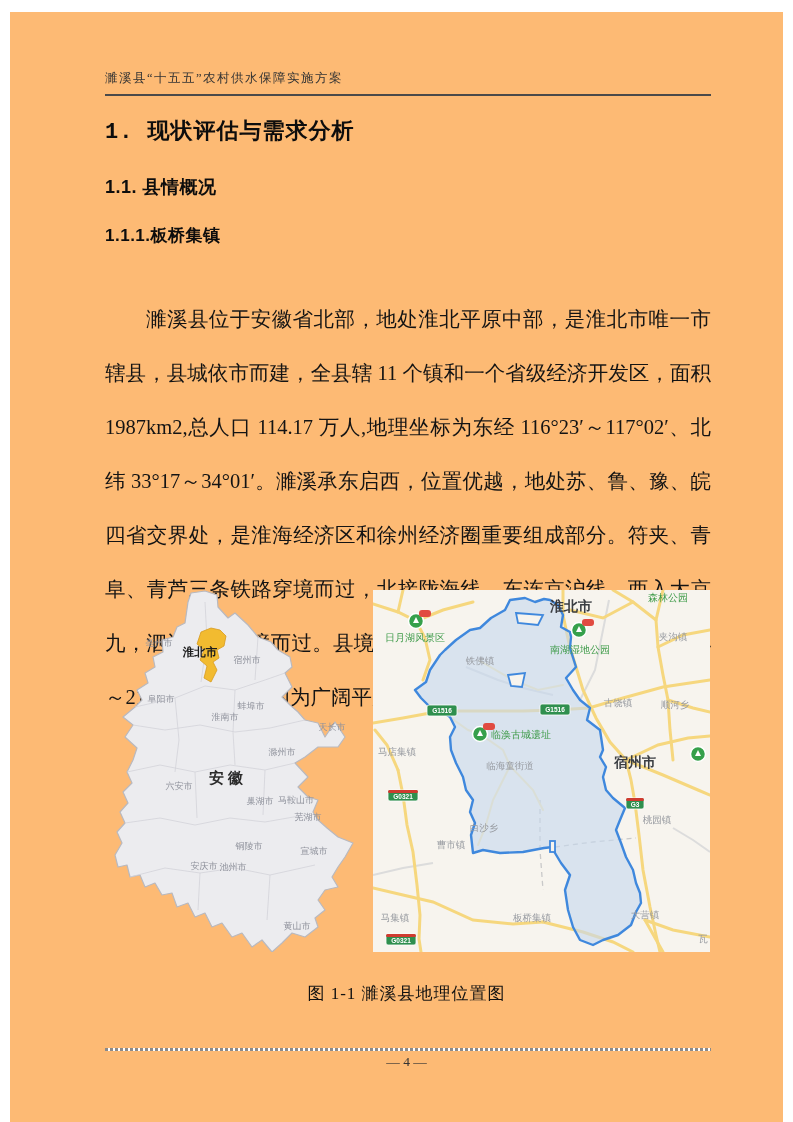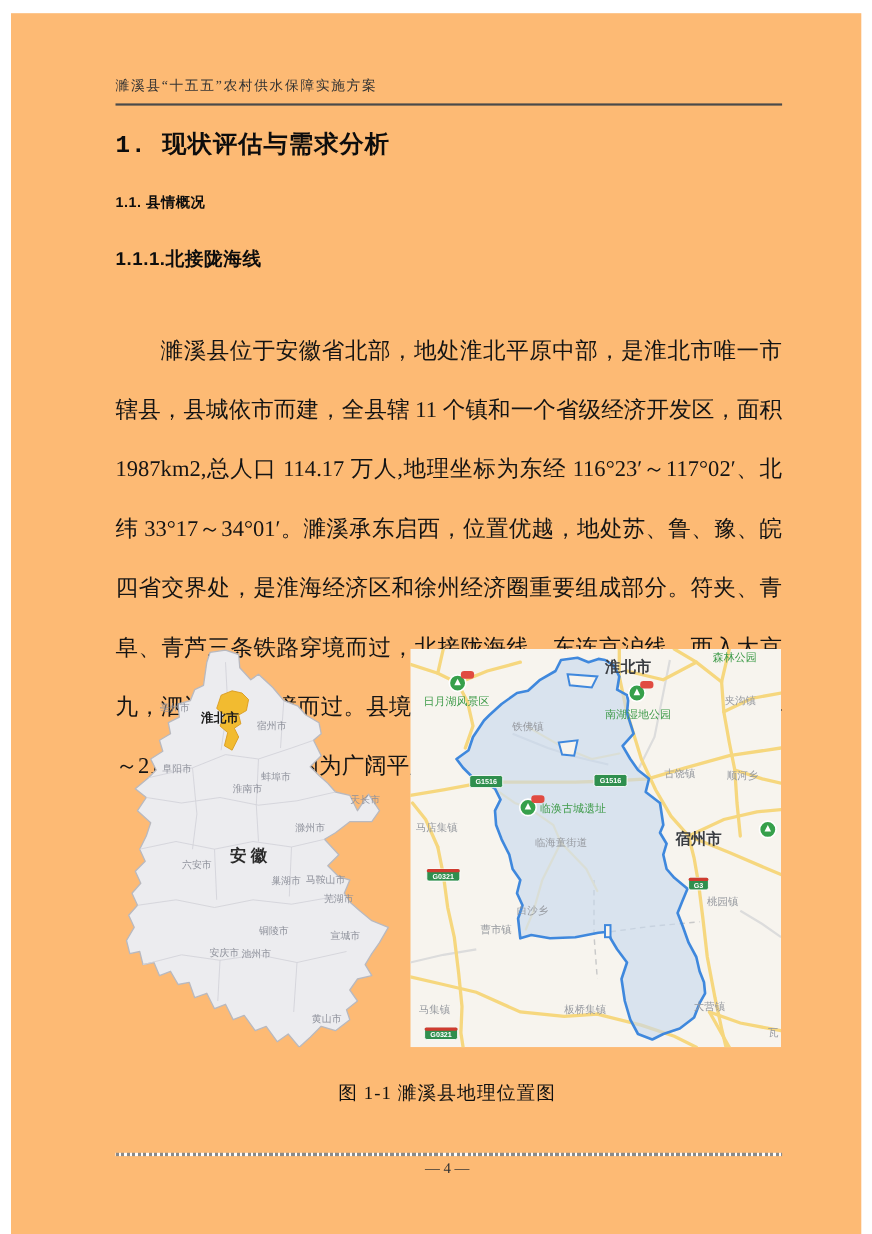--- a/index.html
+++ b/index.html
@@ -7,21 +7,21 @@
     position:relative;width:773px;height:1122px;background:#fdba74;margin:12px auto;
     font-family:"Liberation Serif","DejaVu Serif",serif;color:#111;overflow:hidden;
   }
   .running-header{
     position:absolute;left:95px;top:58px;width:606px;
     font-size:12.5px;letter-spacing:1.5px;color:#333;
     padding-bottom:7px;border-bottom:2px solid #4a4a4a;
   }
   .h1{position:absolute;left:95px;top:104px;font-size:22px;font-weight:bold;
       font-family:Liberation Mono, monospace;letter-spacing:1px;color:#0d0d0d;}
-  .h2{position:absolute;left:95px;top:163px;font-size:13px;font-weight:bold;
+  .h2{position:absolute;left:95px;top:163px;font-size:18px;font-weight:bold;
       font-family:"Liberation Sans","DejaVu Sans",sans-serif;letter-spacing:.5px;color:#0d0d0d;text-align:center;}
   .h3{position:absolute;left:95px;top:212px;font-size:17px;font-weight:bold;
       font-family:"Liberation Sans","DejaVu Sans",sans-serif;letter-spacing:.5px;color:#0d0d0d;}
   .body-par{
     position:absolute;left:95px;top:259px;width:606px;
     font-size:20.5px;line-height:54px;text-align:justify;text-justify:inter-ideograph;
     text-indent:2em;word-break:break-all;color:#141414;
   }
   .figure-row{position:absolute;left:95px;top:578px;width:606px;height:362px;}
   .map-left{position:absolute;left:0;top:0;}
@@ -43,21 +43,21 @@
 </style>
 </head>
 <body>
 
 <div class="page">
 
   <div class="running-header">濉溪县“十五五”农村供水保障实施方案</div>
 
   <div class="h1">1. 现状评估与需求分析</div>
   <div class="h2">1.1. 县情概况</div>
-  <div class="h3">1.1.1.北接陇海线</div>
+  <div class="h3">1.1.1.板桥集镇</div>
 
   <p class="body-par">濉溪县位于安徽省北部，地处淮北平原中部，是淮北市唯一市辖县，县城依市而建，全县辖 11 个镇和一个省级经济开发区，面积 1987km2,总人口 114.17 万人,地理坐标为东经 116°23′～117°02′、北纬 33°17～34°01′。濉溪承东启西，位置优越，地处苏、鲁、豫、皖四省交界处，是淮海经济区和徐州经济圈重要组成部分。符夹、青阜、青芦三条铁路穿境而过，北接陇海线，东连京沪线、西入大京九，泗许高速穿境而过。县境内地势自西北向东南微倾，海拔在 34～21m 之间，县境内为广阔平原区。</p>
 
   <div class="figure-row">
 
     <svg class="map-left" width="255" height="362" viewBox="0 0 255 362" xmlns="http://www.w3.org/2000/svg">
       <path d="M 86 3 L 100 1 L 112 5 L 113 17 L 123 28 L 130 23 L 143 35 L 153 47 L 166 52 L 173 60 L 185 67 L 187 77 L 180 83 L 187 97 L 177 107 L 185 115 L 193 122 L 200 130 L 213 133 L 220 147 L 230 132 L 240 147 L 233 157 L 213 157 L 200 167 L 190 173 L 203 187 L 193 197 L 203 207 L 213 210 L 208 222 L 213 230 L 222 238 L 233 247 L 248 253 L 240 267 L 233 277 L 227 287 L 233 297 L 220 300 L 213 310 L 220 320 L 210 328 L 213 337 L 200 347 L 187 343 L 177 353 L 167 362 L 157 350 L 147 357 L 137 343 L 127 347 L 117 333 L 107 337 L 100 323 L 90 327 L 83 313 L 72 317 L 67 303 L 57 305 L 50 293 L 40 297 L 35 285 L 25 287 L 22 275 L 13 277 L 10 265 L 17 253 L 12 242 L 20 233 L 15 222 L 23 213 L 18 202 L 27 193 L 22 182 L 28 170 L 32 158 L 20 147 L 28 135 L 18 127 L 30 117 L 37 110 L 32 100 L 43 93 L 40 83 L 50 77 L 48 67 L 58 62 L 57 50 L 68 47 L 72 37 L 80 33 L 83 12 Z" fill="#ececef" stroke="#b9b9bf" stroke-width="1.2" stroke-linejoin="round"></path>
       <g stroke="#d3d3d9" stroke-width="0.8" fill="none">
         <path d="M 30 117 L 70 108 L 100 96 L 130 100 L 160 90 L 180 83"></path>
         <path d="M 28 135 L 60 140 L 95 135 L 130 142 L 165 138 L 200 130"></path>

